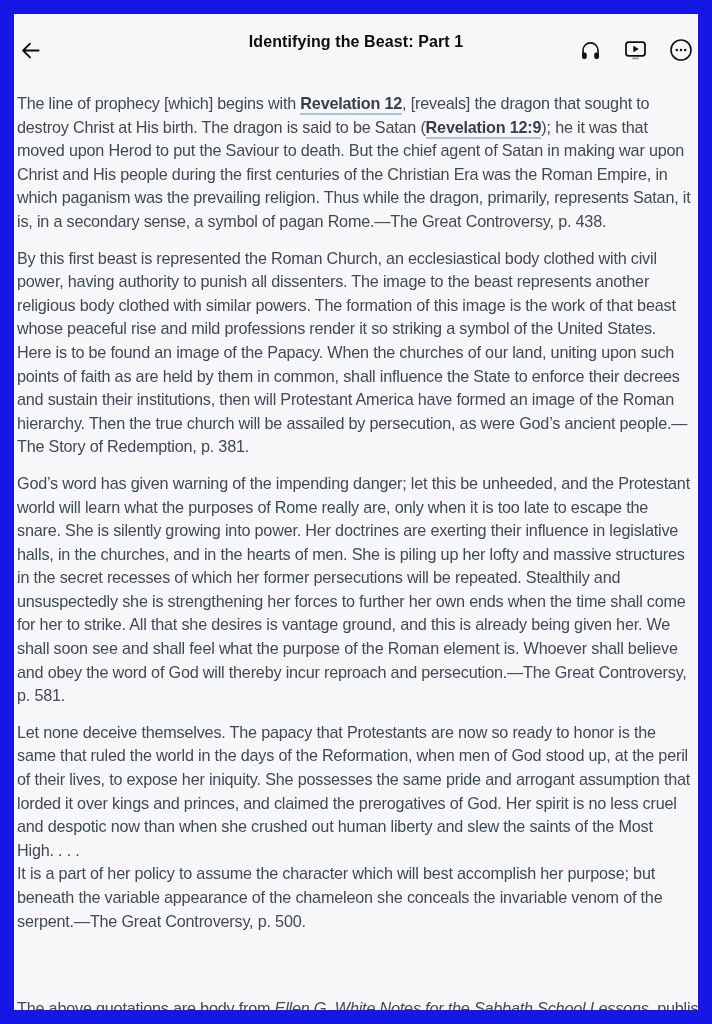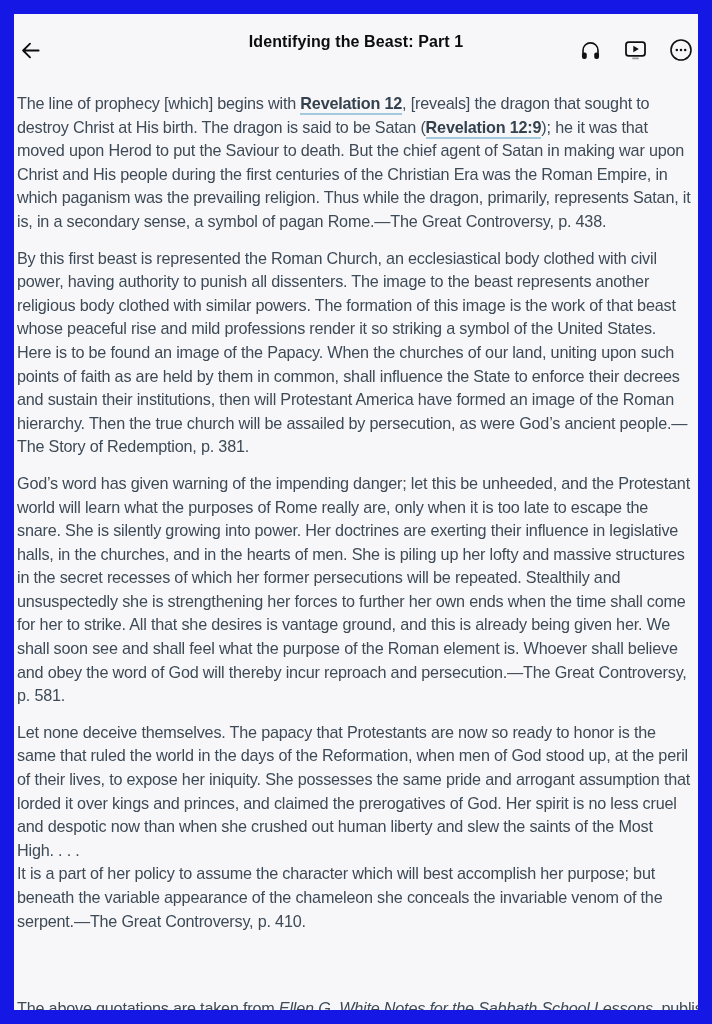--- a/index.html
+++ b/index.html
@@ -133,18 +133,18 @@
   </div>
 
   <div class="article">
     <p><span>The line of prophecy [which] begins with </span><a class="ref-link">Revelation 12</a><span>, [reveals] the dragon that sought to destroy Christ at His birth. The dragon is said to be Satan (</span><a class="ref-link">Revelation 12:9</a><span>); he it was that moved upon Herod to put the Saviour to death. But the chief agent of Satan in making war upon Christ and His people during the first centuries of the Christian Era was the Roman Empire, in which paganism was the prevailing religion. Thus while the dragon, primarily, represents Satan, it is, in a secondary sense, a symbol of pagan Rome.—The Great Controversy, p. 438.</span></p>
 
     <p>By this first beast is represented the Roman Church, an ecclesiastical body clothed with civil power, having authority to punish all dissenters. The image to the beast represents another religious body clothed with similar powers. The formation of this image is the work of that beast whose peaceful rise and mild professions render it so striking a symbol of the United States. Here is to be found an image of the Papacy. When the churches of our land, uniting upon such points of faith as are held by them in common, shall influence the State to enforce their decrees and sustain their institutions, then will Protestant America have formed an image of the Roman hierarchy. Then the true church will be assailed by persecution, as were God’s ancient people.—The Story of Redemption, p. 381.</p>
 
     <p>God’s word has given warning of the impending danger; let this be unheeded, and the Protestant world will learn what the purposes of Rome really are, only when it is too late to escape the snare. She is silently growing into power. Her doctrines are exerting their influence in legislative halls, in the churches, and in the hearts of men. She is piling up her lofty and massive structures in the secret recesses of which her former persecutions will be repeated. Stealthily and unsuspectedly she is strengthening her forces to further her own ends when the time shall come for her to strike. All that she desires is vantage ground, and this is already being given her. We shall soon see and shall feel what the purpose of the Roman element is. Whoever shall believe and obey the word of God will thereby incur reproach and persecution.—The Great Controversy, p. 581.</p>
 
     <p class="tight">Let none deceive themselves. The papacy that Protestants are now so ready to honor is the same that ruled the world in the days of the Reformation, when men of God stood up, at the peril of their lives, to expose her iniquity. She possesses the same pride and arrogant assumption that lorded it over kings and princes, and claimed the prerogatives of God. Her spirit is no less cruel and despotic now than when she crushed out human liberty and slew the saints of the Most High. . . .</p>
-    <p class="tight-top">It is a part of her policy to assume the character which will best accomplish her purpose; but beneath the variable appearance of the chameleon she conceals the invariable venom of the serpent.—The Great Controversy, p. 410.</p>
+    <p class="tight-top">It is a part of her policy to assume the character which will best accomplish her purpose; but beneath the variable appearance of the chameleon she conceals the invariable venom of the serpent.—The Great Controversy, p. 500.</p>
   </div>
 
-  <div class="footer"><span>The above quotations are taken from </span><i>Ellen G. White Notes for the Sabbath School Lessons</i><span>, published by Pacific</span></div>
+  <div class="footer"><span>The above quotations are body from </span><i>Ellen G. White Notes for the Sabbath School Lessons</i><span>, published by Pacific</span></div>
 
 </div>
 
 </body></html>

